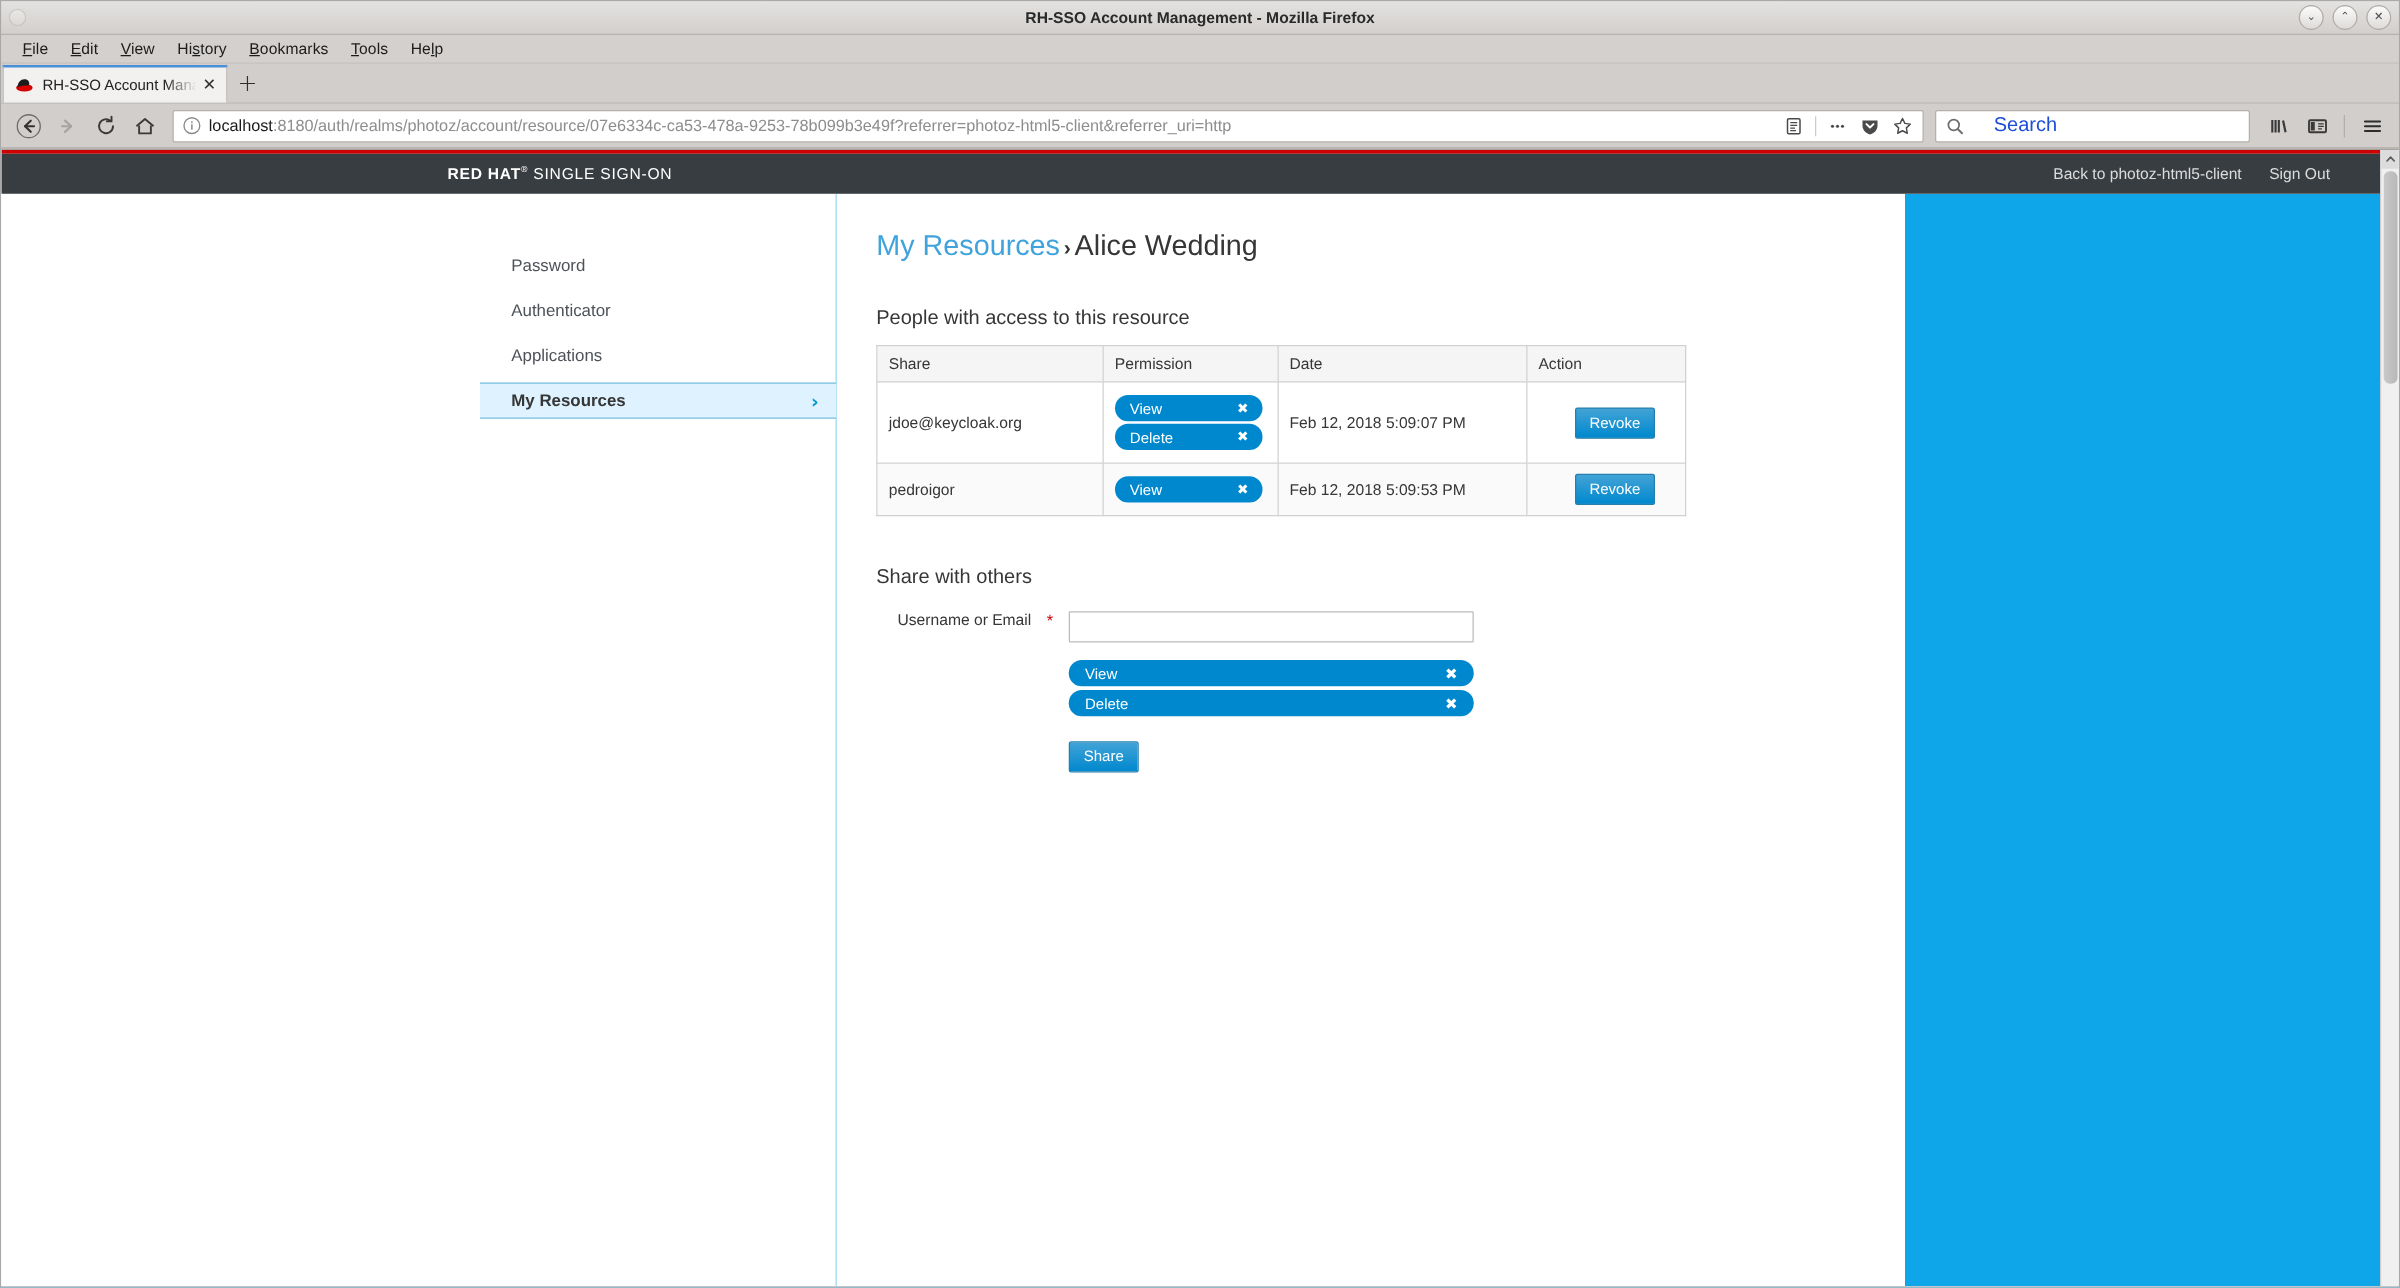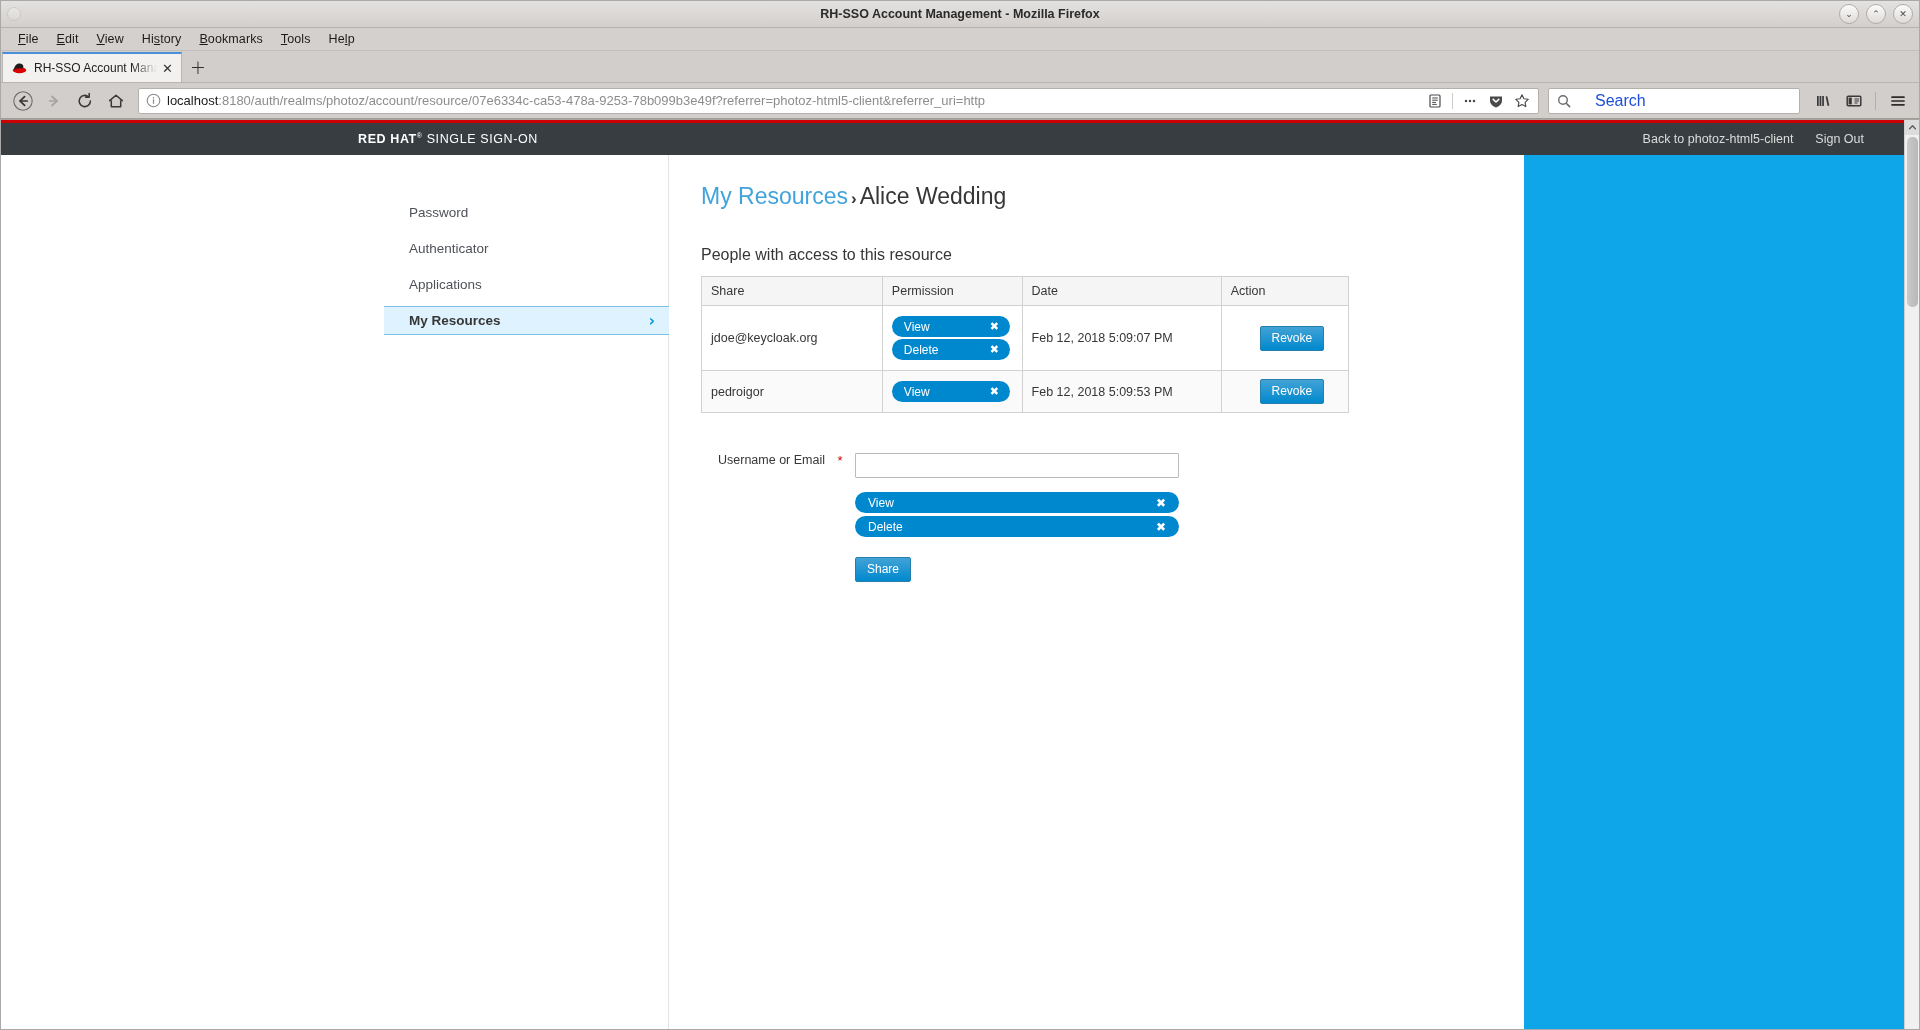--- a/index.html
+++ b/index.html
@@ -595,20 +595,21 @@
                   <td class="col-date">Feb 12, 2018 5:09:53 PM</td>
                   <td class="col-action">
                     <div class="revoke-wrap">
                       <span class="btn-blue">Revoke</span>
                     </div>
                   </td>
                 </tr>
               </tbody>
             </table>
 
+            <div class="section-title" style="margin-bottom:18px;">Share with others</div>
 
             <div class="form-row">
               <div class="form-label">Username or Email</div>
               <div class="req-star">*</div>
               <input class="form-input" type="text" placeholder="" style="">
             </div>
 
             <div class="pill-wide-wrap">
               <div class="pill-wide">
                 <span>View</span>

